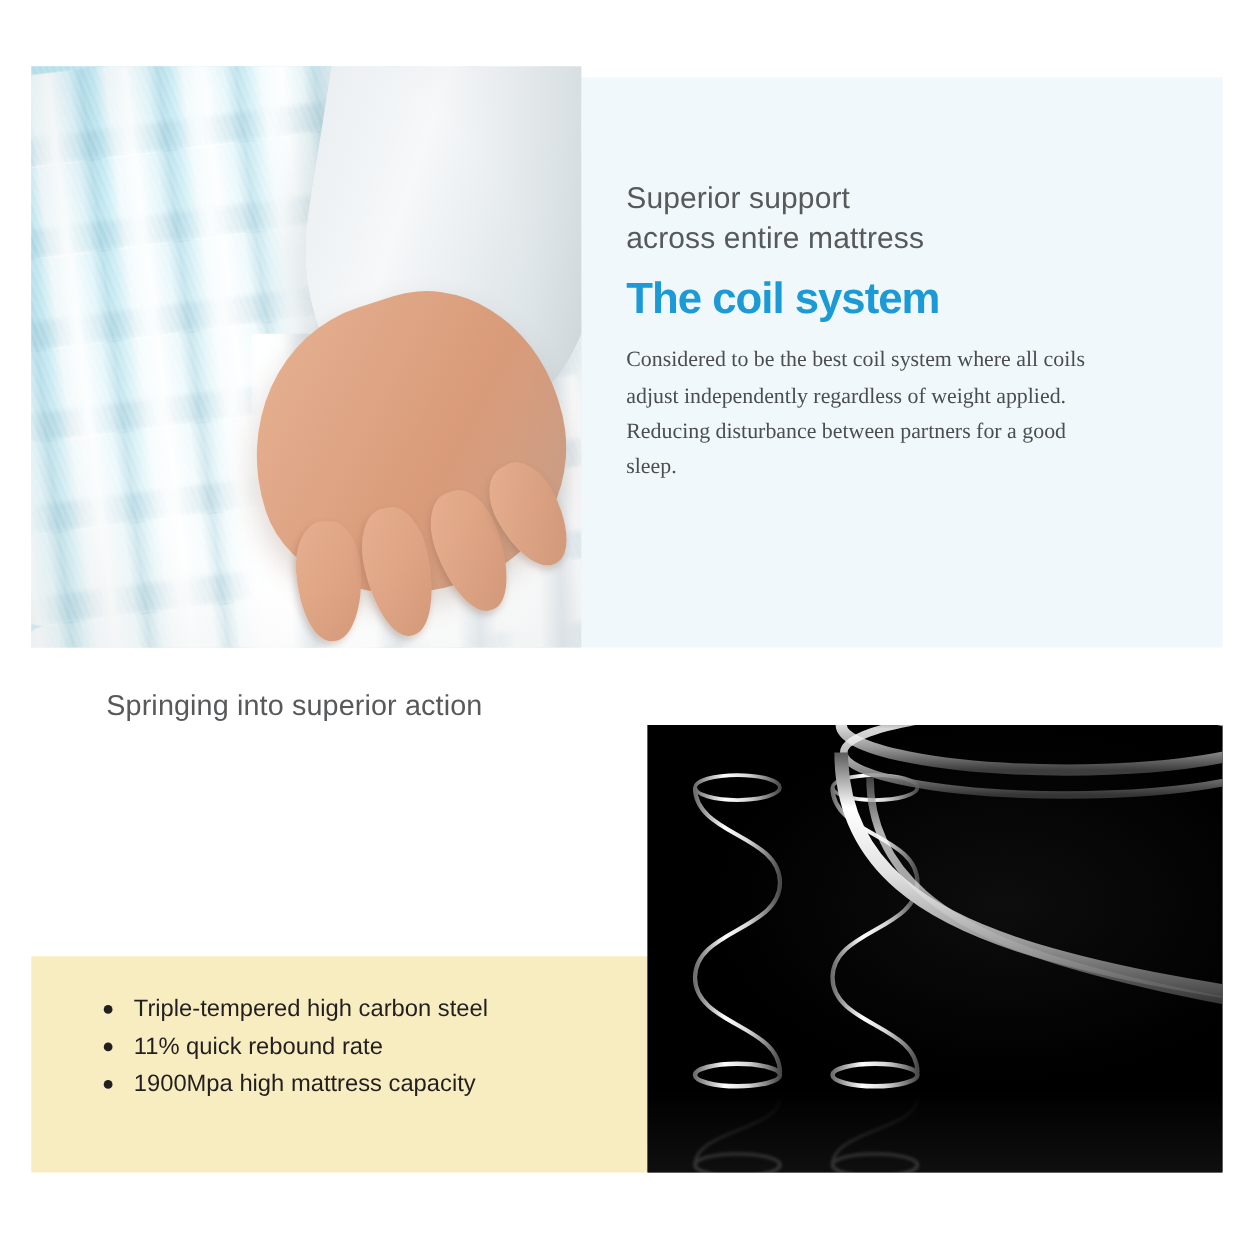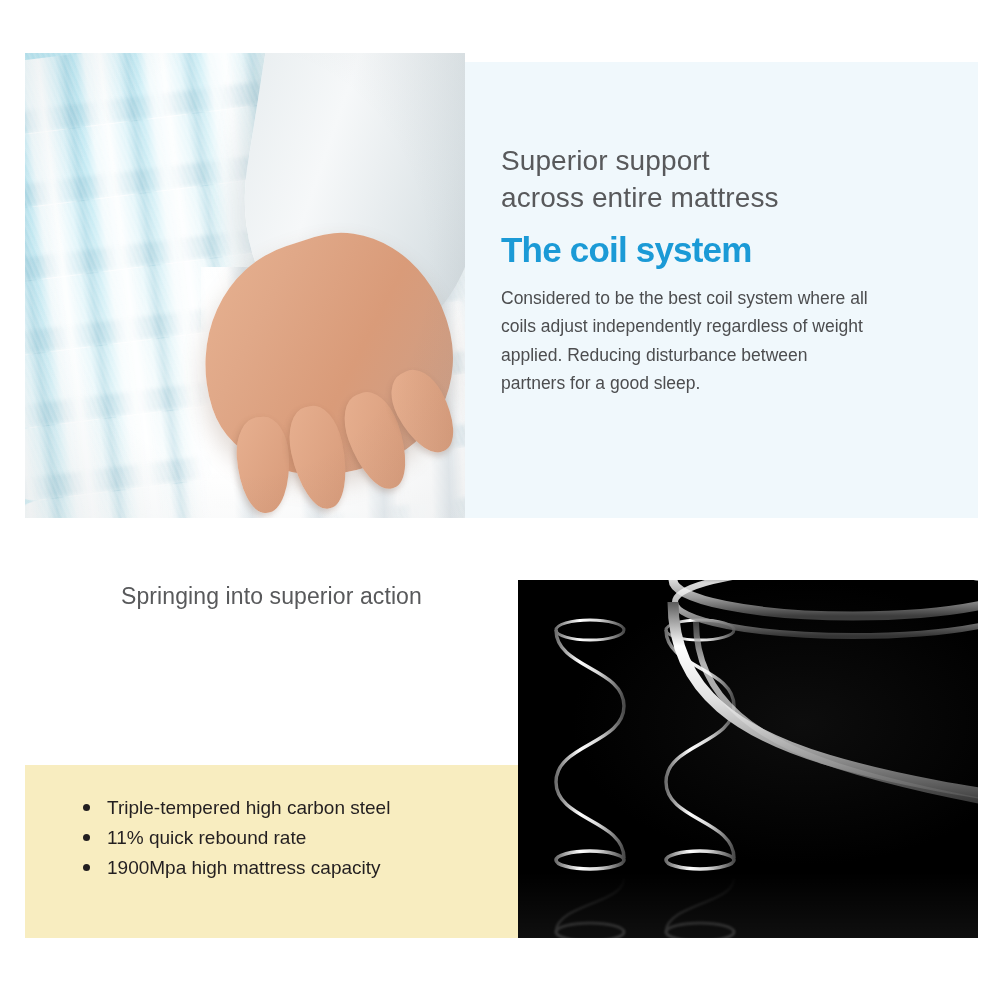--- a/index.html
+++ b/index.html
@@ -147,50 +147,50 @@
   }
 
   .top-text {
     position: absolute;
     left: 501px;
     top: 143px;
     width: 400px;
   }
   .eyebrow {
     color: #58595b;
-    font-size: 28px;
+    font-size: 24px;
     line-height: 1.32;
     font-weight: 400;
     letter-spacing: .1px;
   }
   .headline-blue {
     color: #1b9ad6;
     font-weight: bold;
     letter-spacing: -0.8px;
   }
   .headline-top {
     font-size: 35px;
     line-height: 1.06;
     margin-top: 14px;
     margin-bottom: 16px;
   }
   .body-copy {
     color: #4c4d4f;
     font-size: 17.5px;
     line-height: 1.62;
     width: 370px;
+    font-family: Liberation Serif, serif;
   }
 
   
   .bottom-text {
     position: absolute;
     left: 85px;
-    top: 583px;
+    top: 551px;
     width: 420px;
-    margin-left: 36px;
   }
   .eyebrow-b {
     color: #58595b;
     font-size: 23px;
     line-height: 1.2;
     letter-spacing: .1px;
   }
   .headline-bottom {
     font-size: 52px;
     line-height: 1.04;

